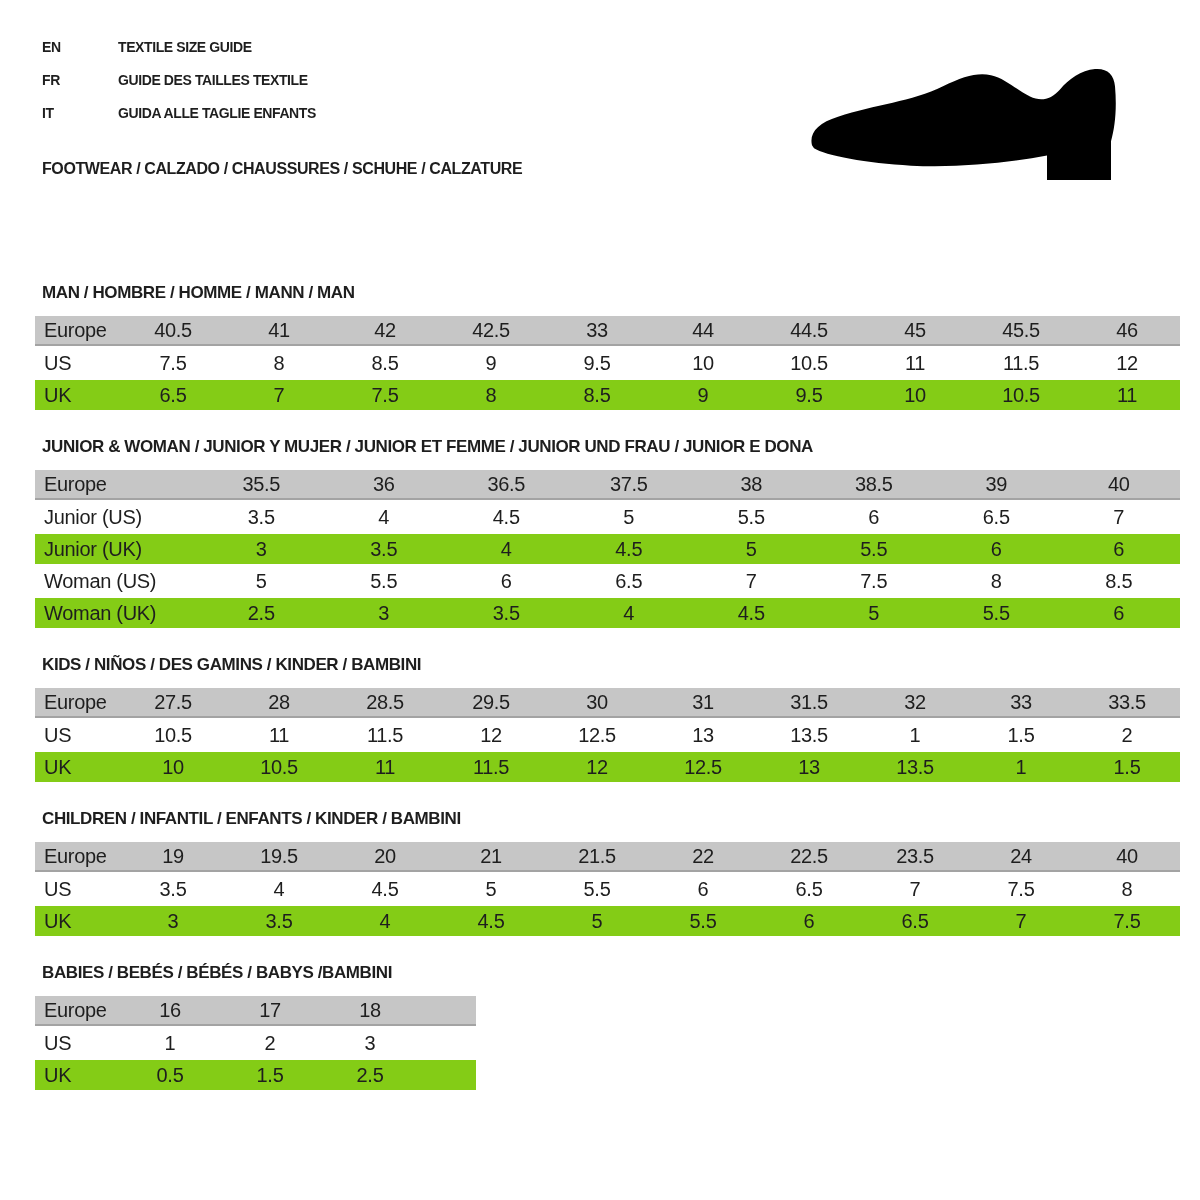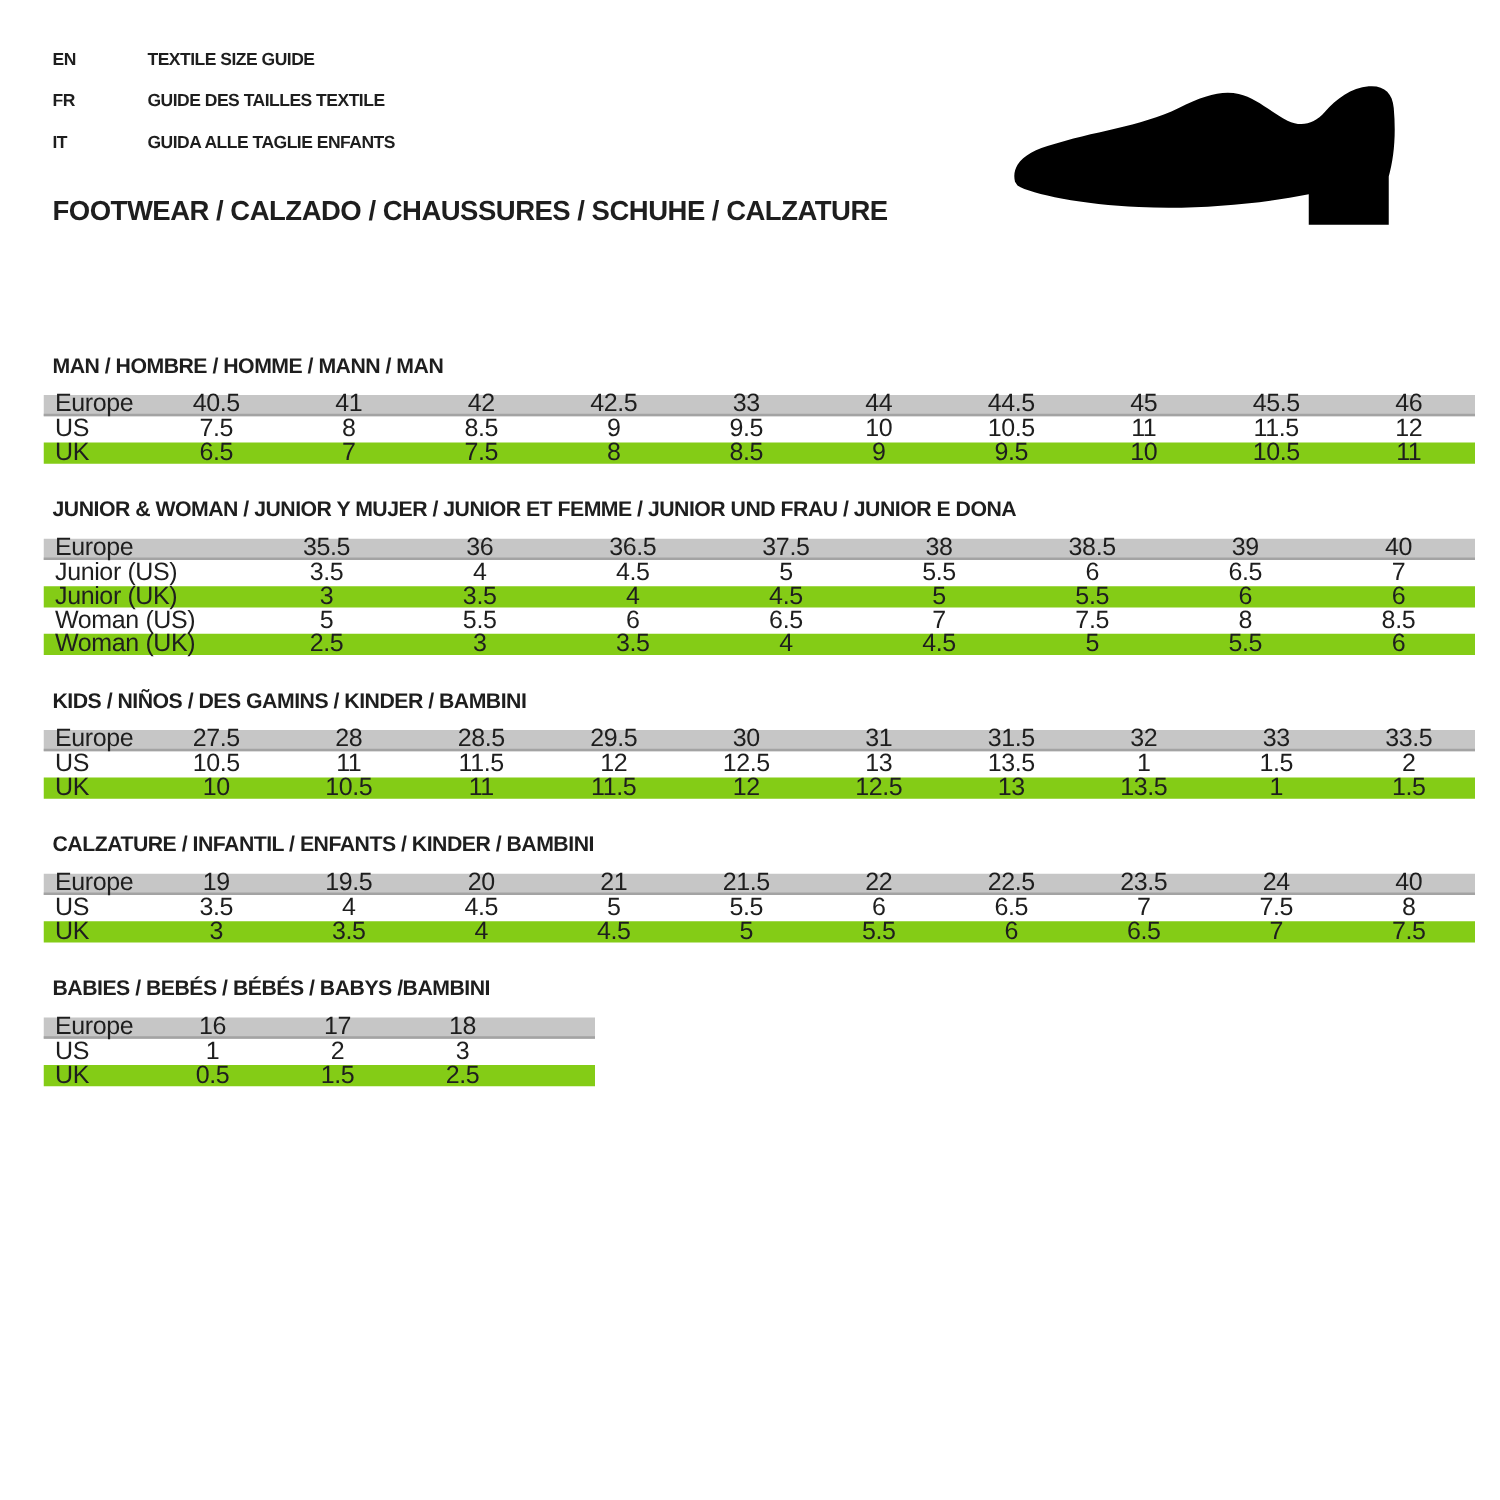--- a/index.html
+++ b/index.html
@@ -12,35 +12,35 @@
   
   .lang-list { margin:30px 0 0 42px; }
   .lang-row { display:flex; height:33px; align-items:center; }
   .lang-code, .lang-title {
     font-weight:bold; font-size:14px; letter-spacing:-0.4px; white-space:nowrap;
   }
   .lang-code { width:76px; flex:0 0 auto; }
   
   .category-title {
     margin:27px 0 0 42px; height:26px; line-height:26px;
-    font-weight:bold; font-size:22px; letter-spacing:-0.4px; white-space:nowrap;
+    font-weight:bold; font-size:16px; letter-spacing:-0.4px; white-space:nowrap;
   }
   
   .shoe { position:absolute; left:805px; top:66px; width:335px; height:120px; }
   
   .sections { margin-left:35px; }
   .section { margin-top:26px; }
   .section-man { margin-top:100px; }
   .section-title {
     margin:0 0 12px 7px; height:22px; line-height:22px;
     font-weight:bold; font-size:17px; letter-spacing:-0.4px; white-space:nowrap;
   }
   .size-table { width:1145px; }
   .trow {
-    display:flex; height:17px; align-items:center;
+    display:flex; height:30px; align-items:center;
     margin-bottom:2px; box-sizing:border-box;
   }
   .trow.header { background:#c6c6c6; border-bottom:2px solid #a3a3a3; }
   .trow.light  { background:#84cc16; }
   .cell-label {
     flex:0 0 auto; width:85px; padding-left:9px; box-sizing:border-box;
     font-size:20px; letter-spacing:-0.3px; white-space:nowrap;
   }
   .cell { flex:1; text-align:center; font-size:20px; letter-spacing:-0.3px; }
   .section-junior-woman .cell-label { width:165px; }
@@ -232,21 +232,21 @@
             <span class="cell">12</span>
             <span class="cell">12.5</span>
             <span class="cell">13</span>
             <span class="cell">13.5</span>
             <span class="cell">1</span>
             <span class="cell">1.5</span>
           </div>
         </div>
       </section>
       <section class="section section-children">
-        <div class="section-title">CALZATURE / INFANTIL / ENFANTS / KINDER / BAMBINI</div>
+        <div class="section-title">CHILDREN / INFANTIL / ENFANTS / KINDER / BAMBINI</div>
         <div class="size-table">
           <div class="trow header">
             <span class="cell-label">Europe</span>
             <span class="cell">19</span>
             <span class="cell">19.5</span>
             <span class="cell">20</span>
             <span class="cell">21</span>
             <span class="cell">21.5</span>
             <span class="cell">22</span>
             <span class="cell">22.5</span>

